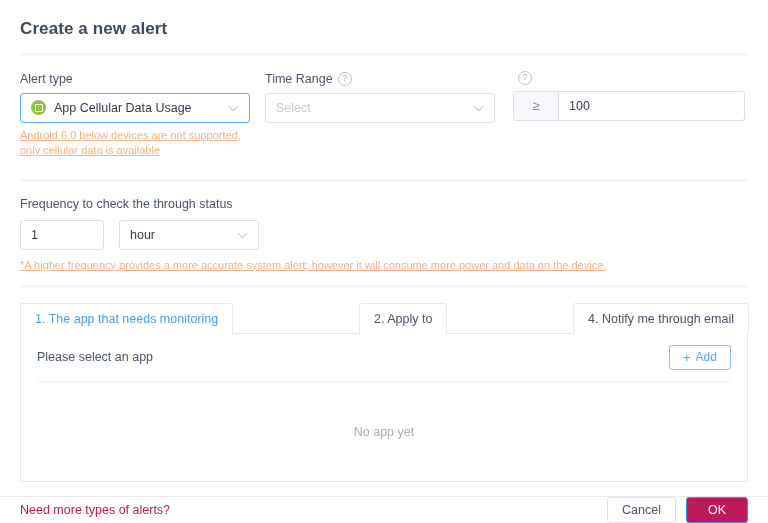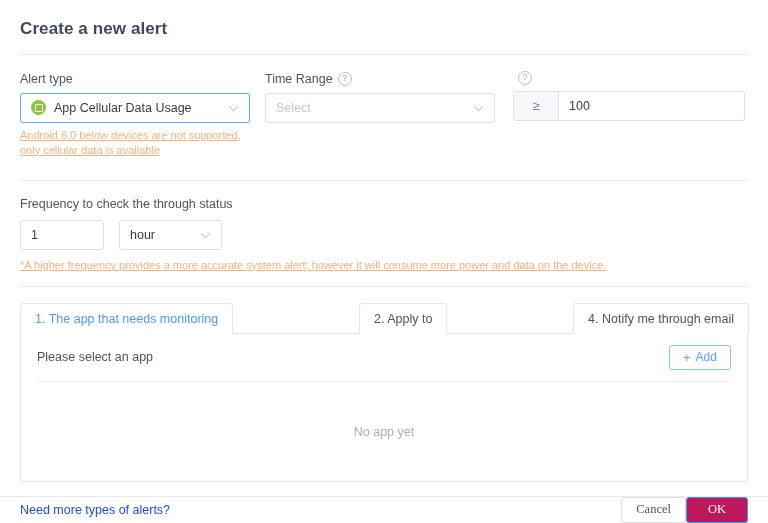--- a/index.html
+++ b/index.html
@@ -209,21 +209,21 @@
   .section-label {
     font-size: 12.5px;
     color: #4a5568;
     margin-bottom: 9px;
   }
   .freq-row {
     display: flex;
     gap: 15px;
   }
   .f-count { width: 84px; }
-  .f-unit  { width: 103px; }
+  .f-unit  { width: 140px; }
 
   
   .tabs-wrap {
     margin-top: 16px;
   }
   .tabs {
     display: flex;
     position: relative;
     z-index: 2;
     justify-content: space-between;
@@ -299,28 +299,28 @@
   
   .dialog-footer {
     height: 42px;
     display: flex;
     align-items: center;
     padding: 0 20px;
     box-sizing: border-box;
   }
   .footer-link {
     font-size: 12.5px;
-    color: #1d4ed8;
+    color: #be185d;
     text-decoration: none;
     cursor: pointer;
   }
   .footer-actions {
     margin-left: auto;
     display: flex;
-    font-family: Liberation Serif, serif;
+    gap: 10px;
   }
   .btn {
     box-sizing: border-box;
     height: 26px;
     min-width: 62px;
     border-radius: 3px;
     font-size: 12.5px;
     display: flex;
     align-items: center;
     justify-content: center;

